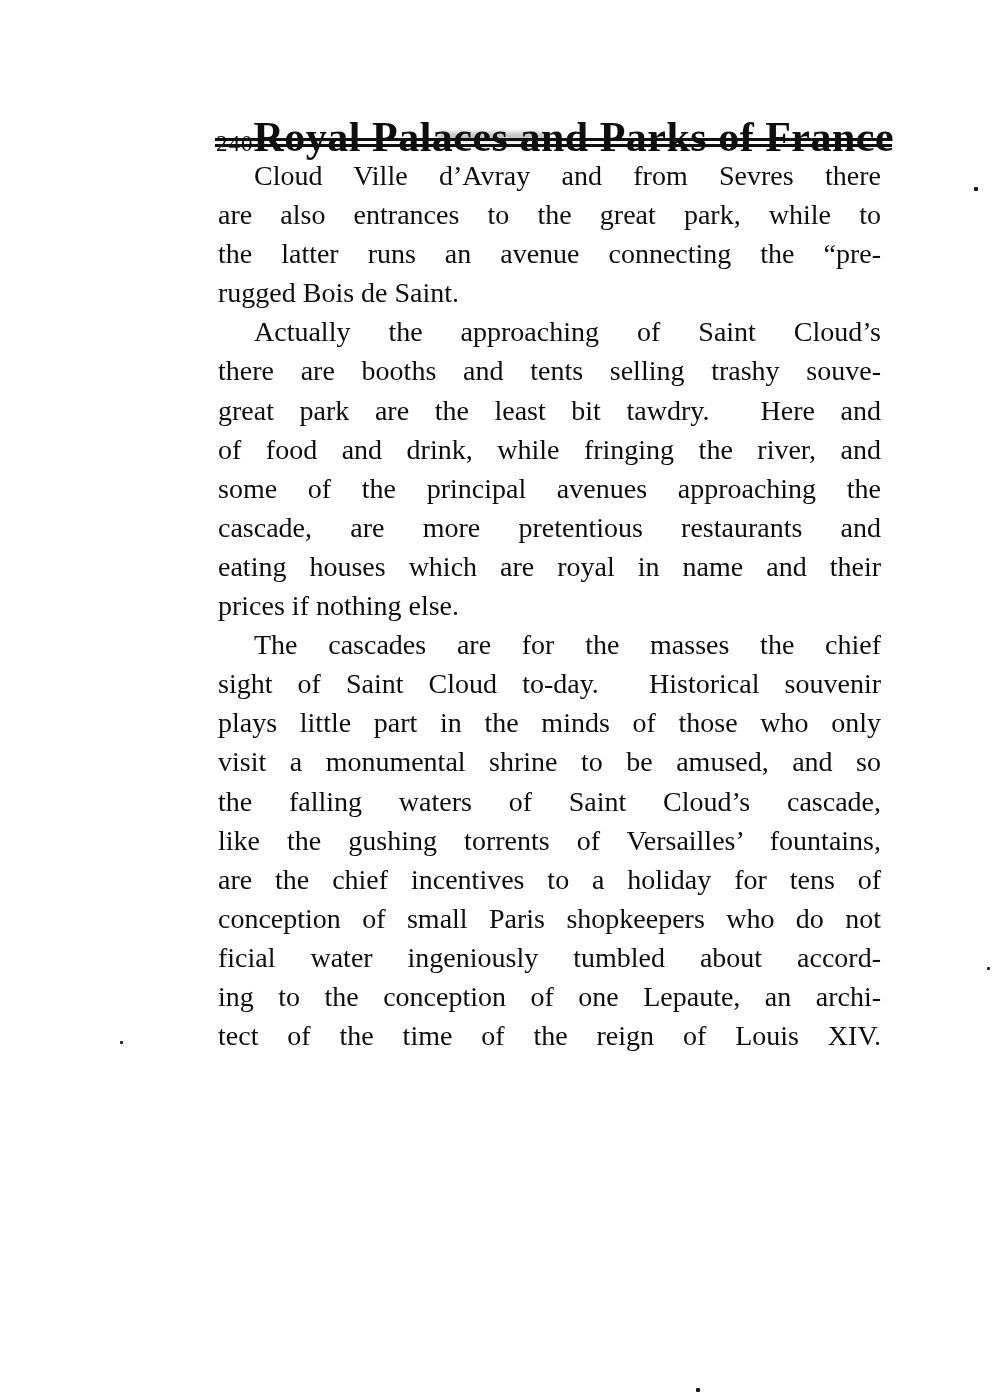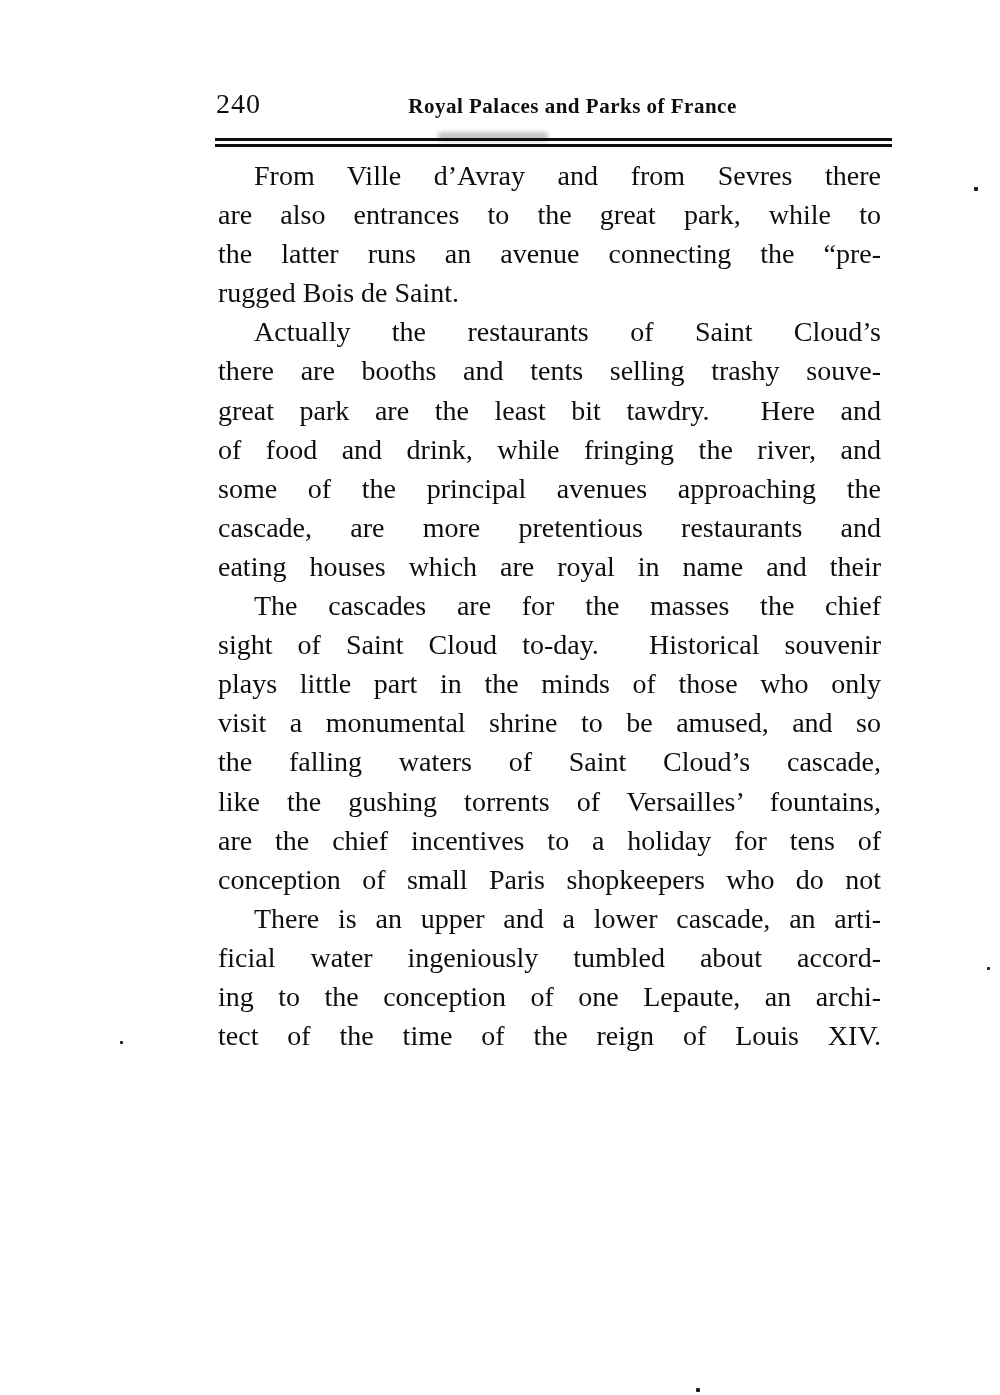--- a/index.html
+++ b/index.html
@@ -14,29 +14,30 @@
     background: var(--paper, #ffffff);
     color: var(--ink, #0e0e0e);
     overflow: hidden;
   }
   .header {
     position: absolute;
     left: 216px; top: 88px; width: 668px;
     display: flex; align-items: baseline;
   }
   .pagenum {
-    font-size: 28px;
+    font-size: 23px;
     letter-spacing: 1px;
     font-weight: normal;
+    margin-top: 43px;
   }
   .title {
     flex: 1;
     text-align: center;
     font-weight: bold;
-    font-size: 21px;
+    font-size: 42px;
     letter-spacing: 0.5px;
     white-space: nowrap;
   }
   .double-rule {
     position: absolute;
     left: 215px; top: 138px; width: 677px;
     height: 3px;
     border-top: 3px solid var(--ink, #0e0e0e);
     border-bottom: 3px solid var(--ink, #0e0e0e);
     box-sizing: content-box;
@@ -74,46 +75,46 @@
   <div class="header">
     <span class="pagenum">240</span>
     <span class="title">Royal Palaces and Parks of France</span>
   </div>
 
   <div class="rule-smudge"></div>
   <div class="double-rule"></div>
 
   <div class="bodytext">
     <div>
-        <div class="line first">From Ville d’Avray and from Sevres there</div>
+        <div class="line first">Cloud Ville d’Avray and from Sevres there</div>
         <div class="line">are also entrances to the great park, while to</div>
         <div class="line">the latter runs an avenue connecting the “pre-</div>
         <div class="line last">rugged Bois de Saint.</div>
       </div>
     <div>
-        <div class="line first">Actually the restaurants of Saint Cloud’s</div>
+        <div class="line first">Actually the approaching of Saint Cloud’s</div>
         <div class="line">there are booths and tents selling trashy souve-</div>
         <div class="line">great park are the least bit tawdry.&nbsp; Here and</div>
         <div class="line">of food and drink, while fringing the river, and</div>
         <div class="line">some of the principal avenues approaching the</div>
         <div class="line">cascade, are more pretentious restaurants and</div>
         <div class="line">eating houses which are royal in name and their</div>
+        <div class="line last">prices if nothing else.</div>
       </div>
     <div>
         <div class="line first">The cascades are for the masses the chief</div>
         <div class="line">sight of Saint Cloud to-day.&nbsp; Historical souvenir</div>
         <div class="line">plays little part in the minds of those who only</div>
         <div class="line">visit a monumental shrine to be amused, and so</div>
         <div class="line">the falling waters of Saint Cloud’s cascade,</div>
         <div class="line">like the gushing torrents of Versailles’ fountains,</div>
         <div class="line">are the chief incentives to a holiday for tens of</div>
         <div class="line">conception of small Paris shopkeepers who do not</div>
       </div>
     <div>
-        <div class="line first">There is an upper and a lower cascade, an arti-</div>
         <div class="line">ficial water ingeniously tumbled about accord-</div>
         <div class="line">ing to the conception of one Lepaute, an archi-</div>
         <div class="line">tect of the time of the reign of Louis XIV.</div>
       </div>
   </div>
 
   <div class="speck" style="left:974px; top:187px; width:4px; height:4px;"></div>
   <div class="speck" style="left:987px; top:967px; width:3px; height:3px;"></div>
   <div class="speck" style="left:120px; top:1041px; width:3px; height:3px;"></div>
   <div class="speck" style="left:696px; top:1388px; width:4px; height:4px;"></div>

